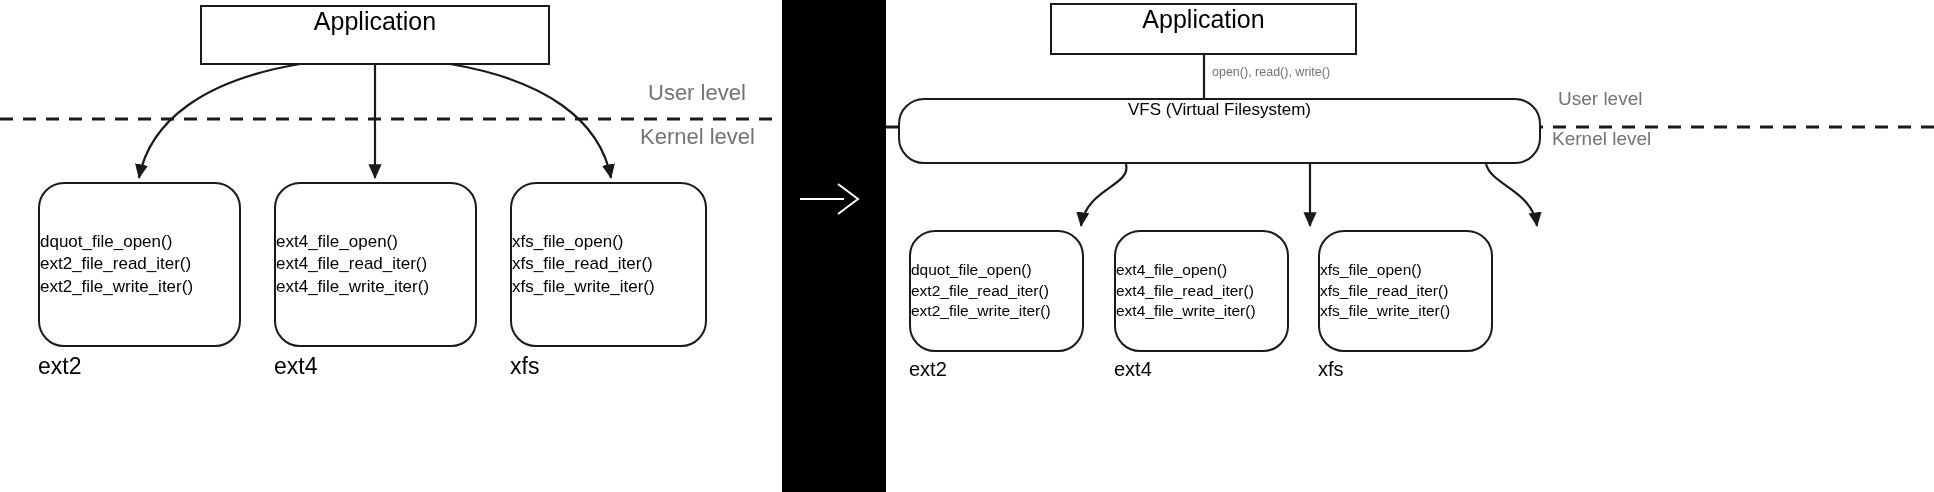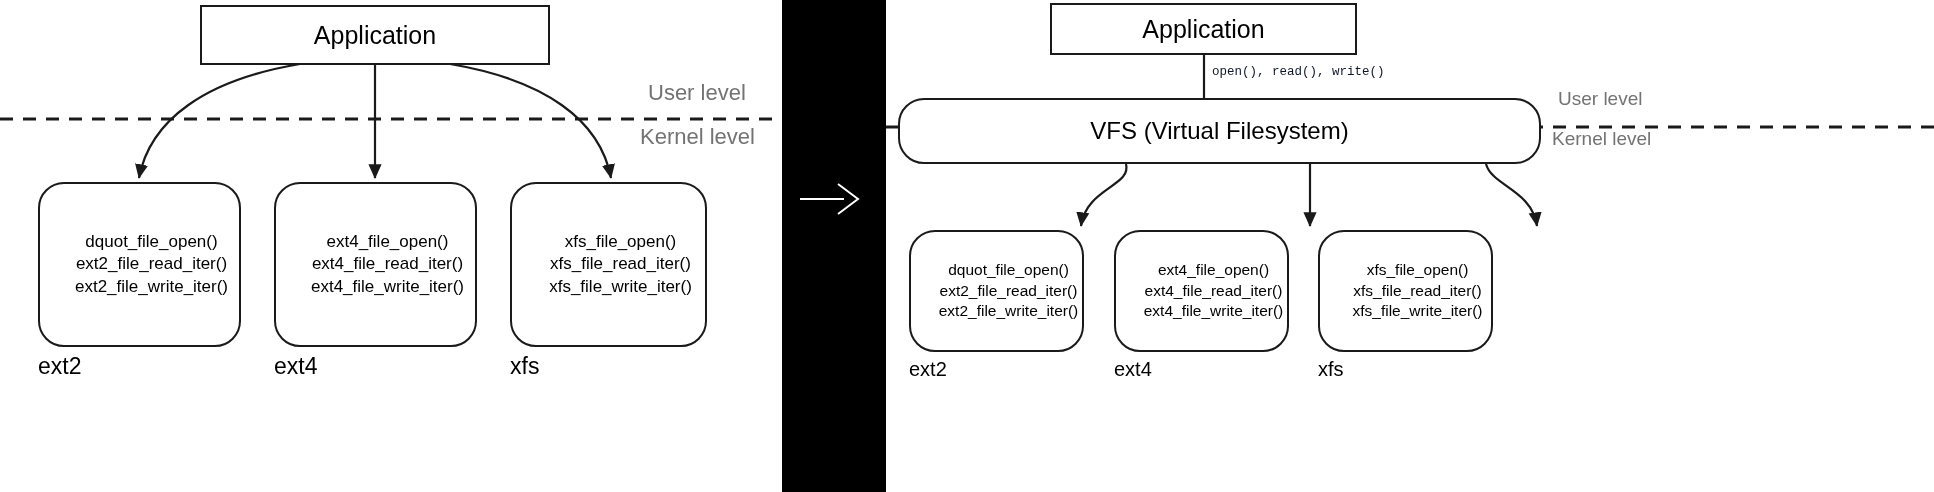--- a/index.html
+++ b/index.html
@@ -46,63 +46,60 @@
     width: 100%;
     height: 100%;
   }
 
   .node {
     position: absolute;
     box-sizing: border-box;
     background: #ffffff;
     border: 2px solid #1a1a1a;
     display: flex;
-    align-items: center;
     justify-content: center;
     color: #000000;
   }
   .node.app {
     border-radius: 0;
     font-size: 25px;
   }
   .node.vfs {
     border-radius: 26px;
-    font-size: 24px;
+    font-size: 17px;
   }
   .node.fsbox {
     border-radius: 26px;
     flex-direction: column;
     line-height: 1.32;
     font-size: 17px;
     white-space: nowrap;
-    padding-left: 24px;
   }
   .node.fsbox.small { font-size: 15.5px; }
 
   .caption {
     position: absolute;
     color: #000000;
     font-size: 23px;
   }
   .caption.small { font-size: 20px; }
 
   .level-label {
     position: absolute;
     color: #737373;
     font-size: 22px;
     white-space: nowrap;
   }
   .level-label.small { font-size: 19px; }
 
   .edge-label {
     position: absolute;
-    color: #0f172a;
+    color: #737373;
     font-size: 12.5px;
     white-space: nowrap;
-    font-family: Liberation Mono, monospace;
   }
   .fs-line { display: block; }
 </style>
 </head>
 <body>
 
 <div class="stage">
 
   <div class="panel" id="panel-before">
 

